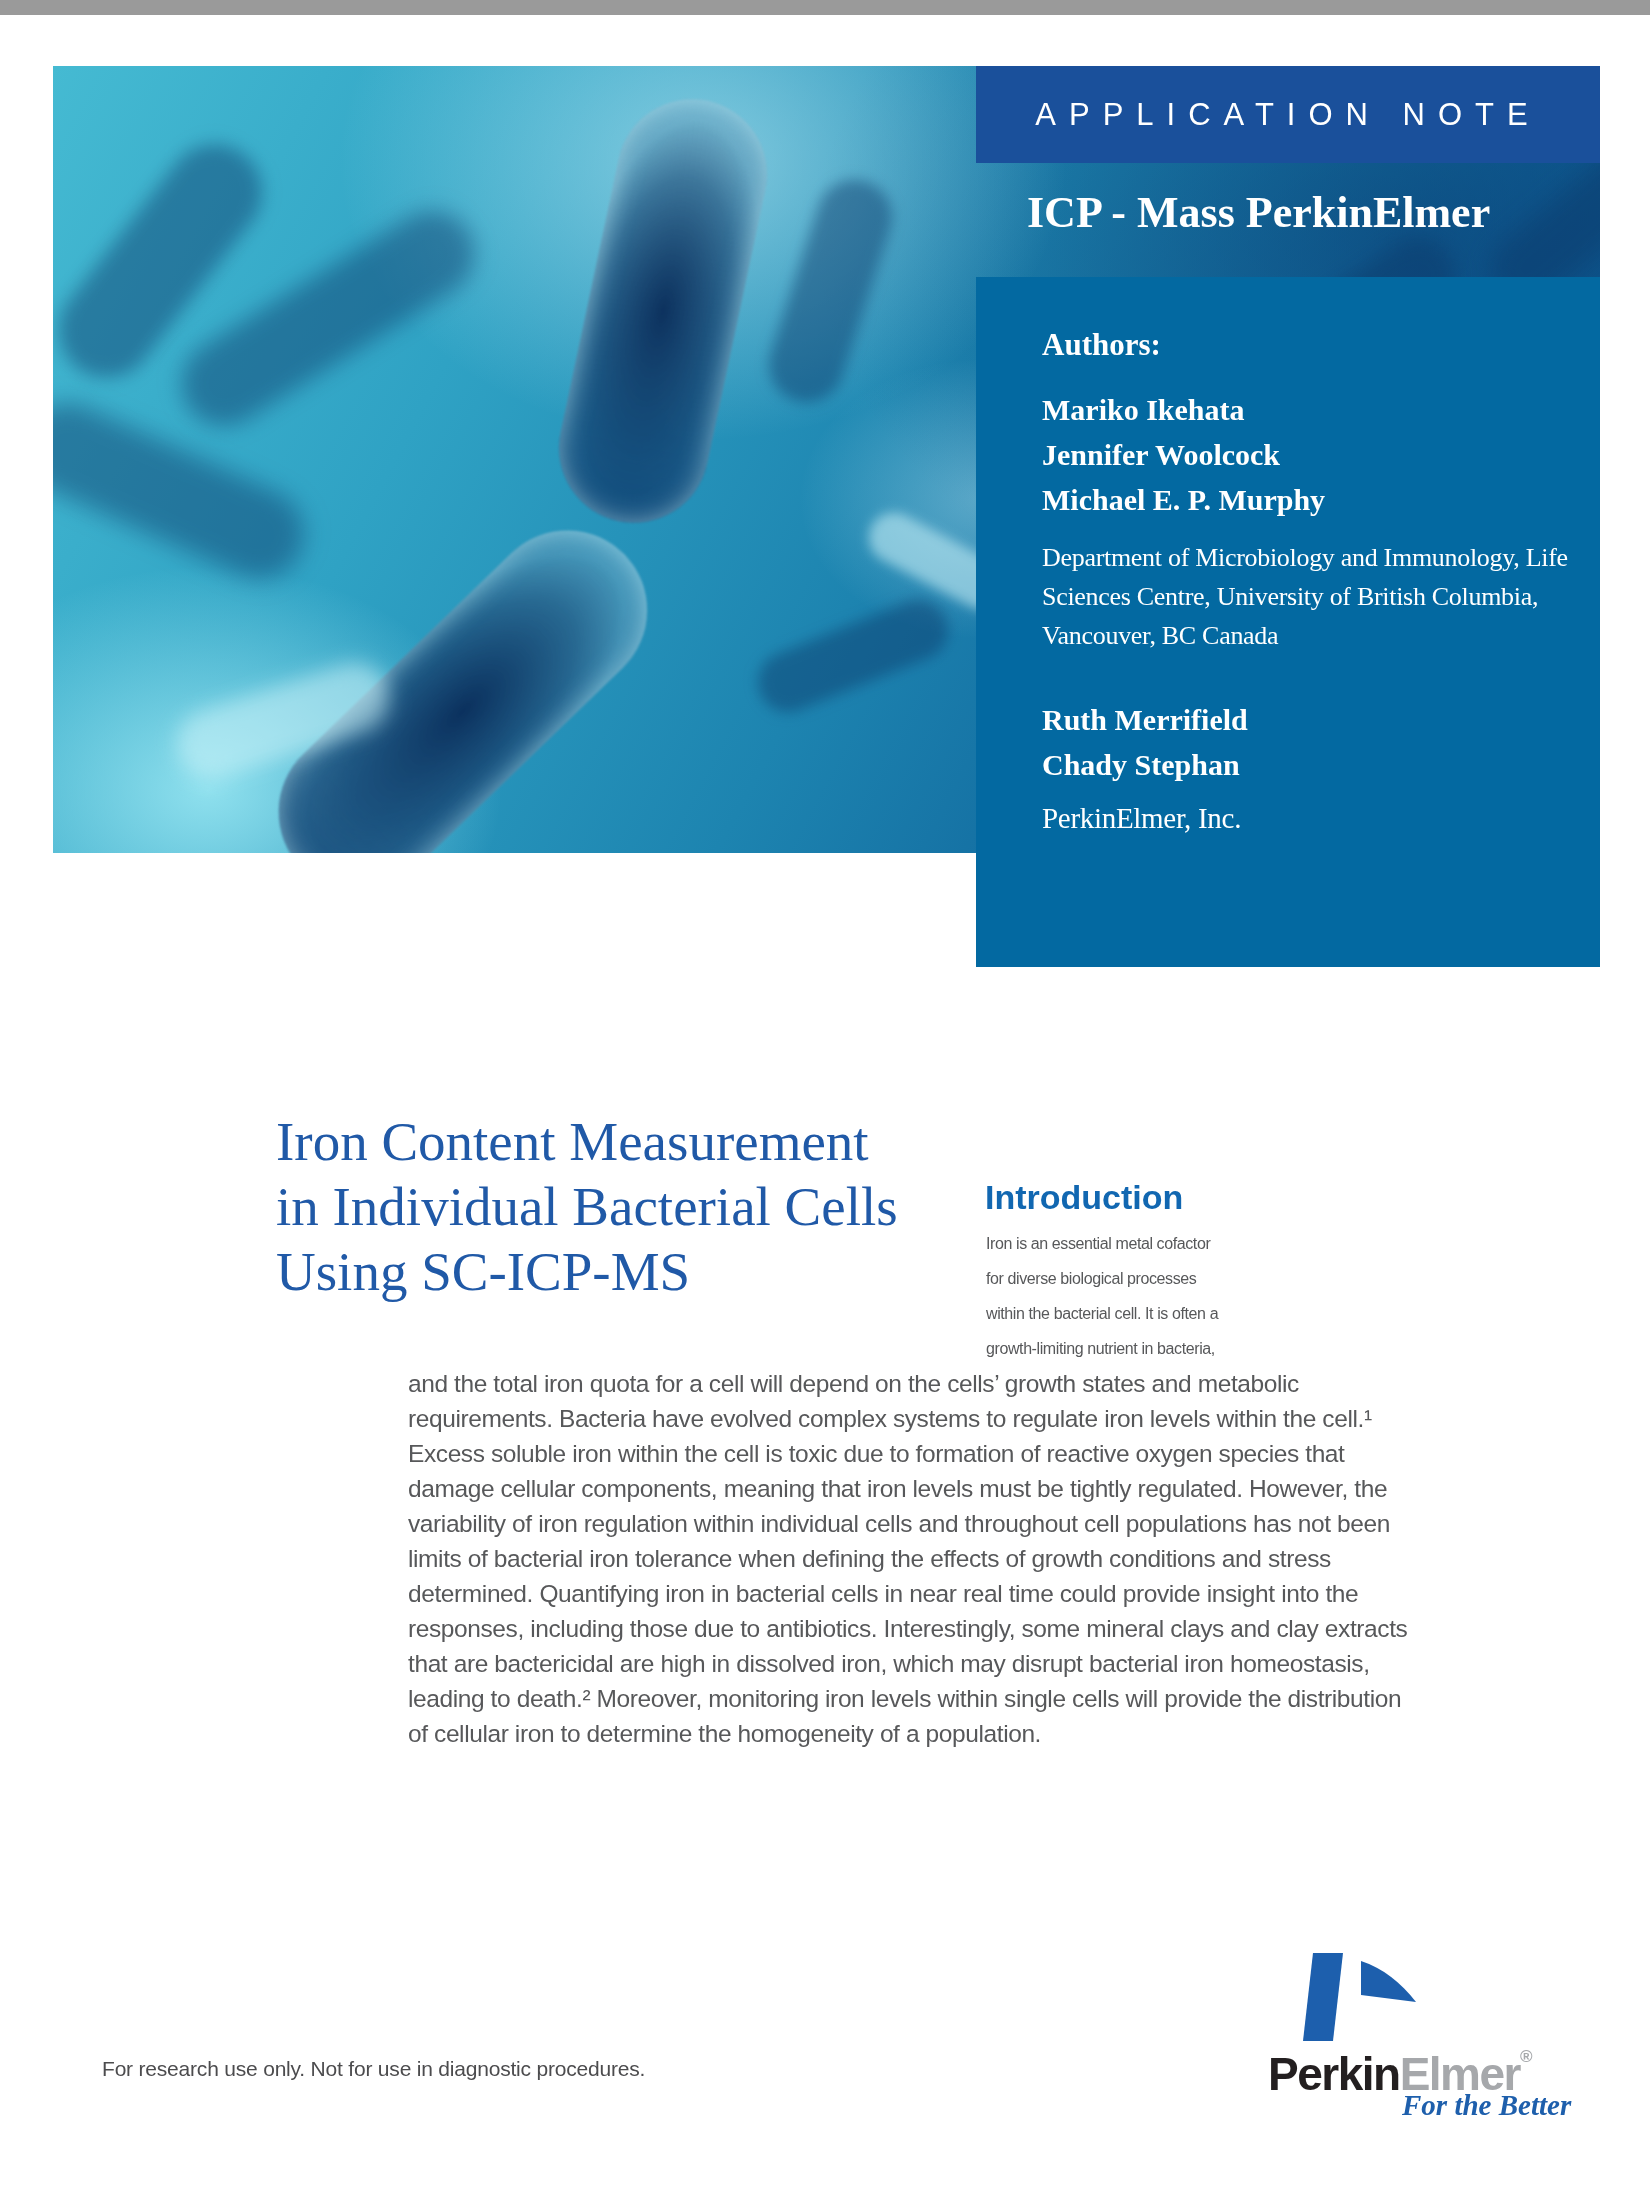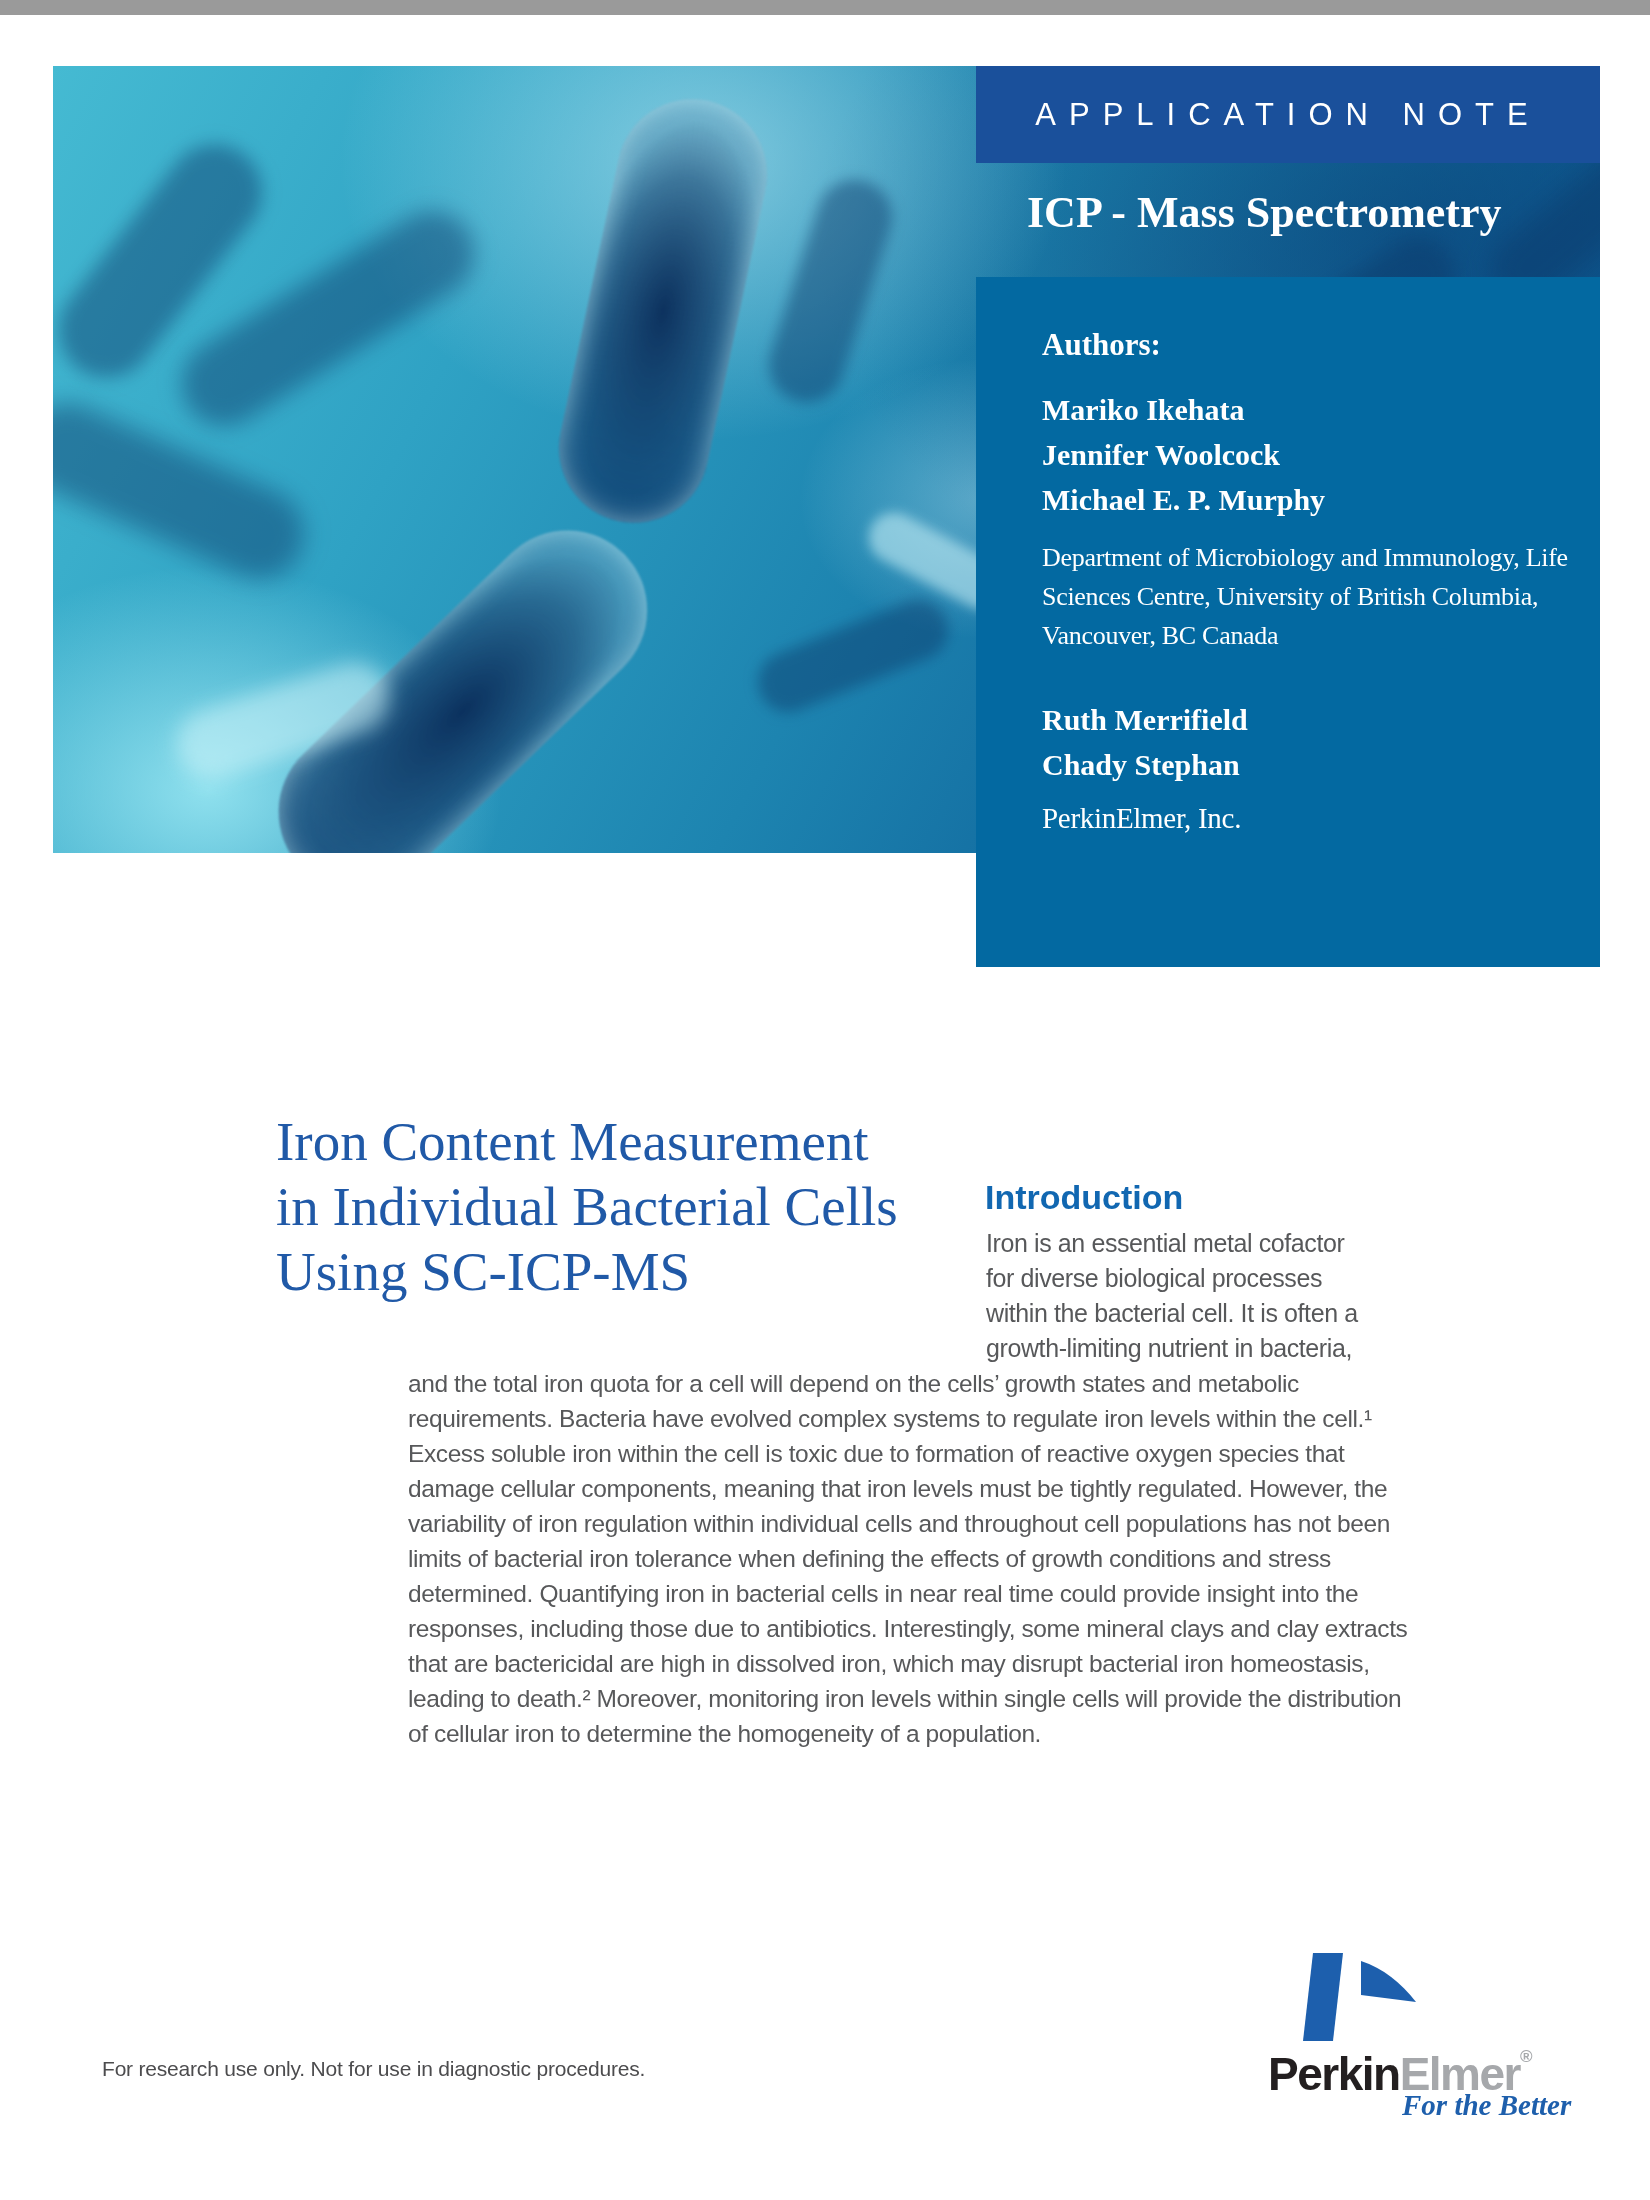--- a/index.html
+++ b/index.html
@@ -53,21 +53,21 @@
   .doc-title{
     position:absolute;left:276px;top:1094px;
     font-family:"Liberation Serif",serif;color:#2059a7;font-size:55px;line-height:65px;white-space:nowrap;
   }
   .intro-heading{
     position:absolute;left:985px;top:1163px;
     color:#1167b1;font-size:34px;font-weight:bold;
   }
   .intro-col{
     position:absolute;left:986px;top:1211px;width:440px;
-    color:#57585a;font-size:25px;line-height:35px;letter-spacing:-0.4px;
+    color:#57585a;font-size:16px;line-height:35px;letter-spacing:-0.4px;
   }
   .intro-col div{white-space:nowrap;}
   .body-par{
     position:absolute;left:408px;top:1351px;width:1010px;
     color:#57585a;font-size:24.5px;line-height:35px;letter-spacing:-0.4px;
   }
   .body-par div{white-space:nowrap;}
   
   .disclaimer{
     position:absolute;left:102px;top:2042px;color:#4c4c4e;font-size:21px;letter-spacing:-0.2px;
@@ -101,21 +101,21 @@
     <div class="rod light" style="left:810px;top:470px;width:150px;height:50px;transform:rotate(28deg);filter:blur(6px);"></div>
     <div class="rod soft" style="left:1140px;top:230px;width:280px;height:75px;transform:rotate(-34deg);filter:blur(10px);"></div>
     <div class="rod soft" style="left:1420px;top:120px;width:220px;height:70px;transform:rotate(-40deg);filter:blur(12px);"></div>
     <div class="rod light" style="left:120px;top:620px;width:220px;height:70px;transform:rotate(-18deg);filter:blur(10px);"></div>
   </div>
 
   <div class="band-appnote">
     <span class="txt">APPLICATION NOTE</span>
   </div>
 
-  <div class="icp-title">ICP - Mass Spectrometry</div>
+  <div class="icp-title">ICP - Mass PerkinElmer</div>
 
   <div class="panel-authors">
     <div class="authors-heading">Authors:</div>
     <div class="author-name">Mariko Ikehata</div>
     <div class="author-name">Jennifer Woolcock</div>
     <div class="author-name">Michael E. P. Murphy</div>
     <div class="affil">
       <div>Department of Microbiology and Immunology, Life</div>
       <div>Sciences Centre, University of British Columbia,</div>
       <div>Vancouver, BC Canada</div>

